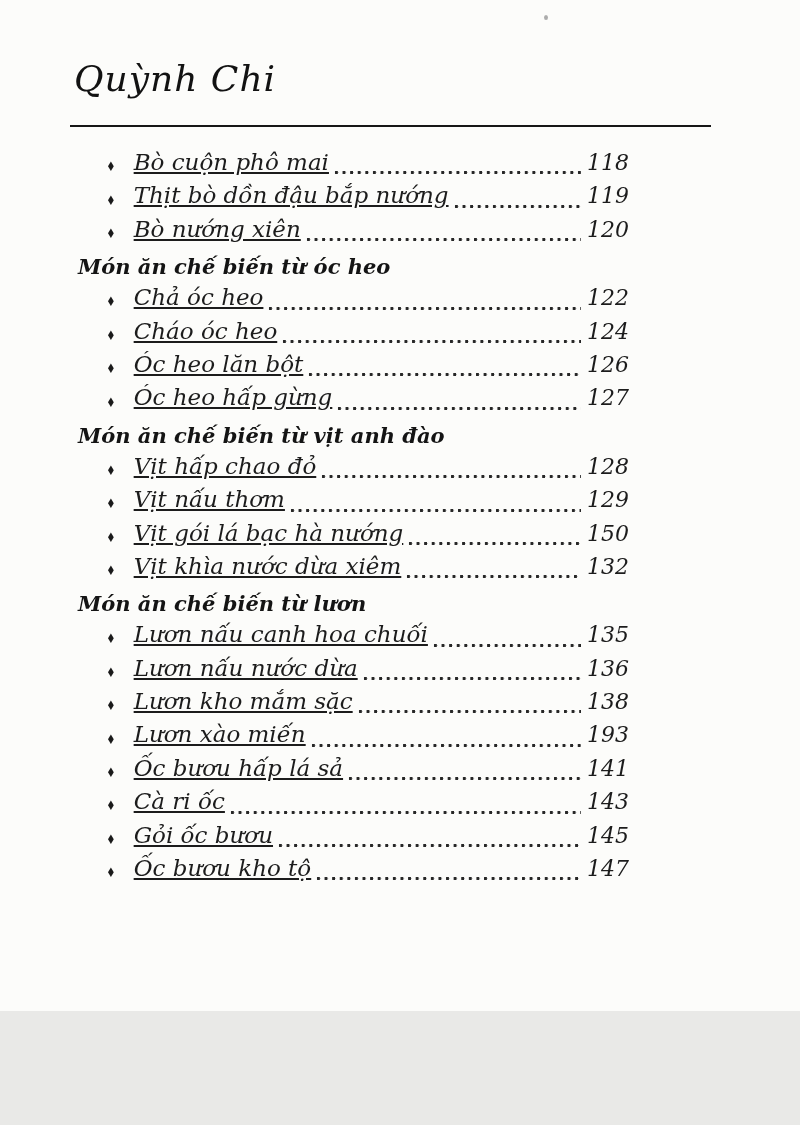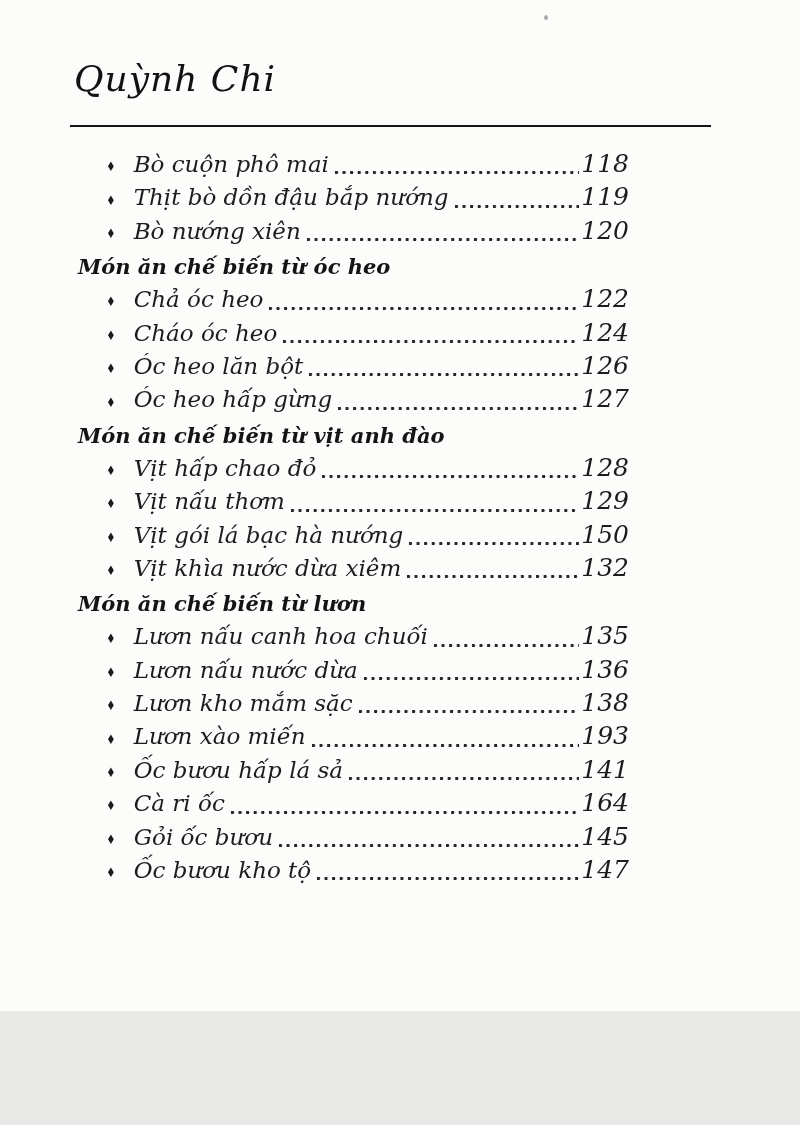--- a/index.html
+++ b/index.html
@@ -35,30 +35,30 @@
   .toc-row {
     display:flex; align-items:baseline; height:33.4px;
     padding-left:27px;
   }
   .bullet {
     font-size:13px; line-height:1; margin-right:17px;
     transform:scaleX(.8); align-self:center; margin-top:2px;
     color:#1a1a1a;
   }
   .title {
-    font-style:italic; font-size:23px; white-space:nowrap;
+    font-style:italic; font-size:23px; white-space:nowrap;text-decoration:underline;
   }
   .leader {
     flex:1 1 auto; align-self:flex-end; height:5px;
     margin:0 2px 7px 5px;
     background-image:radial-gradient(circle at 2.5px 2.5px, #262626 1.45px, transparent 1.9px);
     background-size:7.6px 5px; background-repeat:repeat-x;
   }
   .pnum {
-    font-style:italic; font-size:25px; min-width:46px;
+    font-style:italic; font-size:22px; min-width:46px;
     text-align:right; white-space:nowrap;
   }
   .folio {
     position:absolute; left:80px; top:1016px;
     font-size:23px; font-weight:600; letter-spacing:1px;text-align:center;
   }
 </style>
 </head>
 <body>
 
@@ -170,21 +170,21 @@
     <div class="toc-row">
       <span class="bullet">♦</span>
       <span class="title">Ốc bươu hấp lá sả</span>
       <span class="leader"></span>
       <span class="pnum">141</span>
     </div>
     <div class="toc-row">
       <span class="bullet">♦</span>
       <span class="title">Cà ri ốc</span>
       <span class="leader"></span>
-      <span class="pnum">164</span>
+      <span class="pnum">143</span>
     </div>
     <div class="toc-row">
       <span class="bullet">♦</span>
       <span class="title">Gỏi ốc bươu</span>
       <span class="leader"></span>
       <span class="pnum">145</span>
     </div>
     <div class="toc-row">
       <span class="bullet">♦</span>
       <span class="title">Ốc bươu kho tộ</span>

